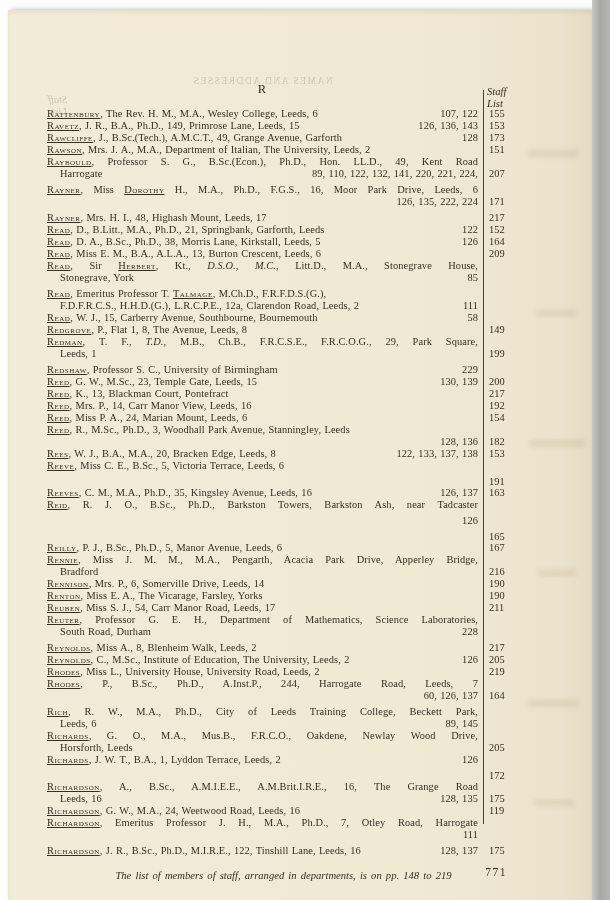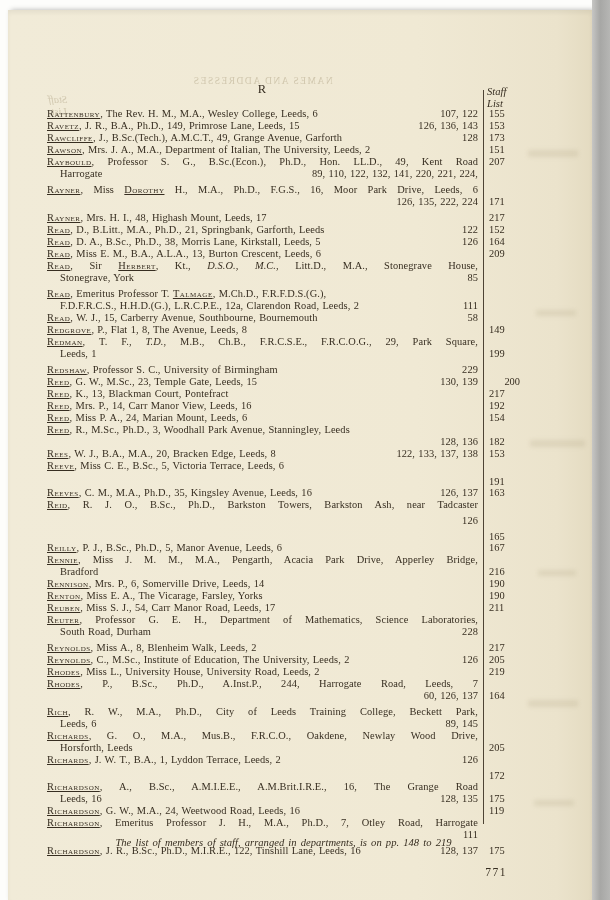--- a/index.html
+++ b/index.html
@@ -33,21 +33,21 @@
   .etext{width:431px;}
   .line{height:12px;line-height:12px;word-spacing:0.6px;letter-spacing:0.1px;}
   .line.ind{padding-left:13px;}
   .line.full{text-align:justify;text-align-last:justify;}
   .line.lgap{margin-top:4px;}
   .refs{float:right;}
   .estaff{width:42px;padding-left:11px;box-sizing:border-box;}
   .sc{font-variant:small-caps;letter-spacing:0.5px;text-decoration:underline;}
   .it{font-style:italic;}
   .footer{
-    position:absolute;left:39px;top:827px;width:473px;text-align:center;
+    position:absolute;left:39px;top:860px;width:473px;text-align:center;
     font-style:italic;font-size:10.6px;word-spacing:1.5px;
   }
   .pagenum{
     position:absolute;left:39px;top:856px;width:460px;text-align:right;
     font-size:11.5px;letter-spacing:1.5px;
   }
   .ghost{position:absolute;color:rgba(135,120,82,0.30);transform:scaleX(-1);filter:blur(0.4px);}
   .ghost-header{left:39px;top:66px;width:431px;text-align:center;font-size:9.5px;letter-spacing:1.5px;font-variant:small-caps;}
   .ghost-staff{left:40px;top:84px;font-style:italic;font-size:10.5px;line-height:12px;}
   .g-bar{position:absolute;background:rgba(148,136,98,0.16);filter:blur(2px);border-radius:2px;}
@@ -103,21 +103,21 @@
         <div class="estaff">
           <div style="margin-top: 0px;">151</div>
         </div>
       </div>
       <div class="entry">
         <div class="etext">
           <div class="line full"><span class="sc">Raybould</span><span>, Professor S. G., B.Sc.(Econ.), Ph.D., Hon. LL.D., 49, Kent Road</span></div>
           <div class="line ind"><span class="refs">89, 110, 122, 132, 141, 220, 221, 224,</span><span>Harrogate</span></div>
         </div>
         <div class="estaff">
-          <div style="margin-top: 0;">207</div>
+          <div style="margin-top: 12px;">207</div>
         </div>
       </div>
       <div class="entry gap">
         <div class="etext">
           <div class="line full"><span class="sc">Rayner</span><span>, Miss </span><span class="sc">Dorothy</span><span> H., M.A., Ph.D., F.G.S., 16, Moor Park Drive, Leeds, 6</span></div>
           <div class="line">
             <span class="refs">126, 135, 222, 224</span>
           </div>
         </div>
         <div class="estaff">
@@ -197,21 +197,21 @@
         <div class="etext">
           <div class="line"><span class="refs">229</span><span class="sc">Redshaw</span><span>, Professor S. C., University of Birmingham</span></div>
         </div>
         <div class="estaff"></div>
       </div>
       <div class="entry">
         <div class="etext">
           <div class="line"><span class="refs">130, 139</span><span class="sc">Reed</span><span>, G. W., M.Sc., 23, Temple Gate, Leeds, 15</span></div>
         </div>
         <div class="estaff">
-          <div style="margin-top: 0px; text-align: right;">200</div>
+          <div style="margin-top: 0px;">200</div>
         </div>
       </div>
       <div class="entry">
         <div class="etext">
           <div class="line"><span class="sc">Reed</span><span>, K., 13, Blackman Court, Pontefract</span></div>
         </div>
         <div class="estaff">
           <div style="margin-top: 0px;">217</div>
         </div>
       </div>

